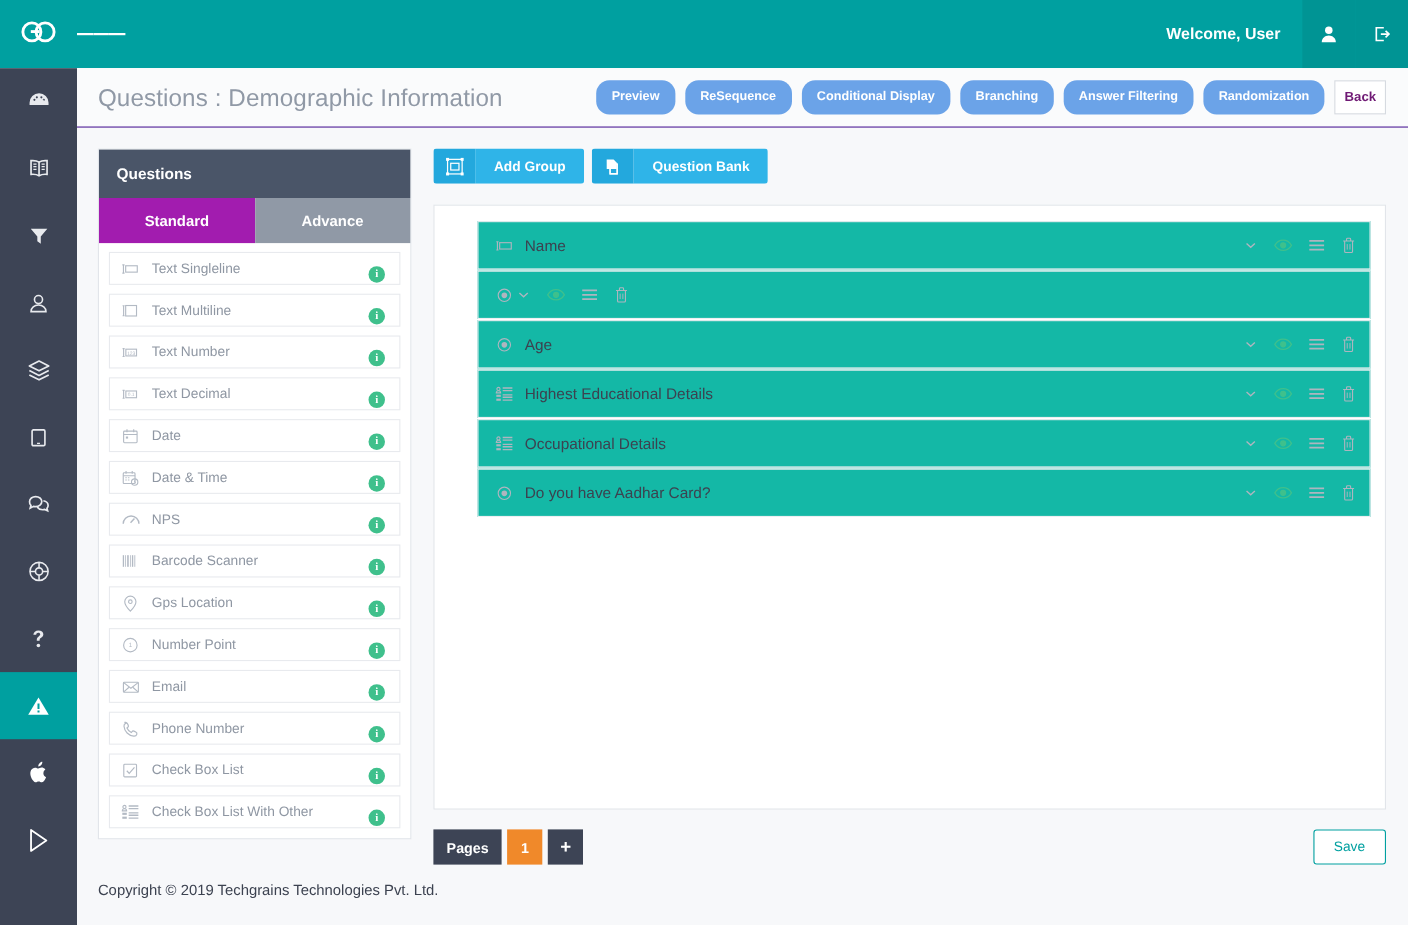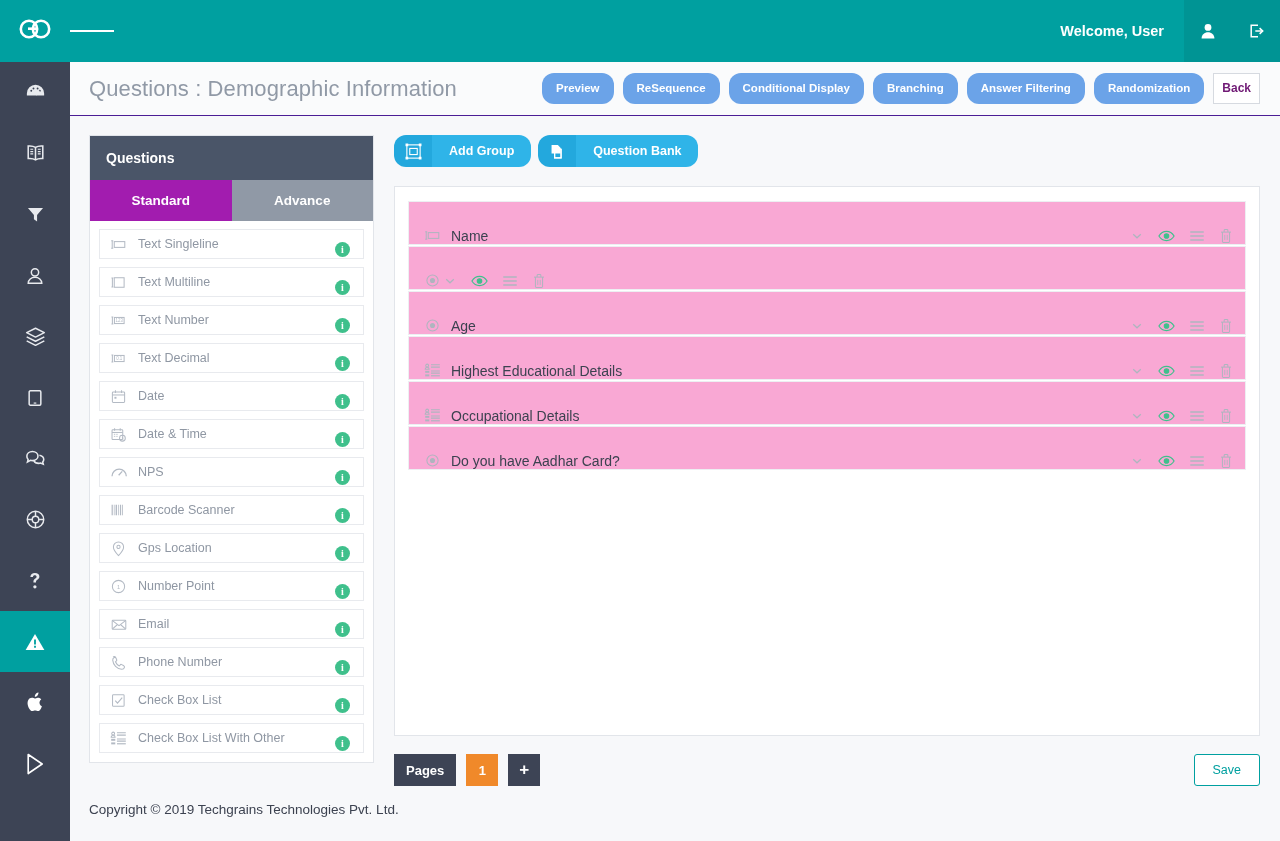--- a/index.html
+++ b/index.html
@@ -154,21 +154,21 @@
     font-family: "Liberation Serif", serif;
     cursor: pointer; flex: 0 0 15px;
     margin-right: 4px; position: relative; top: 5px;
   }
 
   
   .rightside { flex: 1; display: flex; flex-direction: column; }
   .rs-toolbar { display: flex; gap: 7px; margin-bottom: 19px; }
   .split-btn {
     display: flex; align-items: stretch;
-    height: 32px; border-radius: 12px; overflow: hidden;
+    height: 32px; border-radius: 3px; overflow: hidden;
     cursor: pointer;
   }
   .split-btn .sb-icon {
     background: #23a8dd; width: 38px;
     display: flex; align-items: center; justify-content: center;
   }
   .split-btn .sb-label {
     background: #2fb4e8; color: #ffffff;
     font-size: 12.5px; font-weight: 700;
     display: flex; align-items: center;
@@ -177,43 +177,44 @@
 
   .qpanel {
     background: #ffffff;
     border: 1px solid #e2e5ea;
     height: 550px;
     padding: 14px 13px 0 13px;
   }
   .qrow {
     height: 44px;
     border: 1px solid #edeff2;
-    display: flex; align-items: flex-end;
+    display: flex; align-items: center;
     padding: 0 12px 0 12px;
     margin-bottom: 1px;
-    background: #f9a8d4;
+    background: #14b8a6;
+    margin-left: 26px;
   }
   .qrow-icon {
     width: 22px; flex: 0 0 22px;
     display: flex; align-items: center; justify-content: center;
   }
   .qrow-label {
     font-size: 14px; color: #3c4250;
     margin-left: 8px; flex: 1;
     white-space: nowrap;
   }
   .qrow-actions { display: flex; align-items: center; gap: 14px; }
   .qrow-actions > span { cursor: pointer; display: flex; align-items: center; }
 
   
   .footbar {
     display: flex; align-items: center;
     margin-top: 18px;
   }
-  .pages-group { display: flex; gap: 10px; }
+  .pages-group { display: flex; gap: 5px; }
   .pg-btn {
     height: 32px; min-width: 32px;
     display: flex; align-items: center; justify-content: center;
     font-size: 13px; font-weight: 700; color: #ffffff;
     background: #3d4455; cursor: pointer; padding: 0 12px;
   }
   .pg-btn.num { background: #f0892a; padding: 0; width: 32px; }
   .pg-btn.plus { padding: 0; width: 32px; font-size: 17px; }
   .btn-save {
     margin-left: auto;

